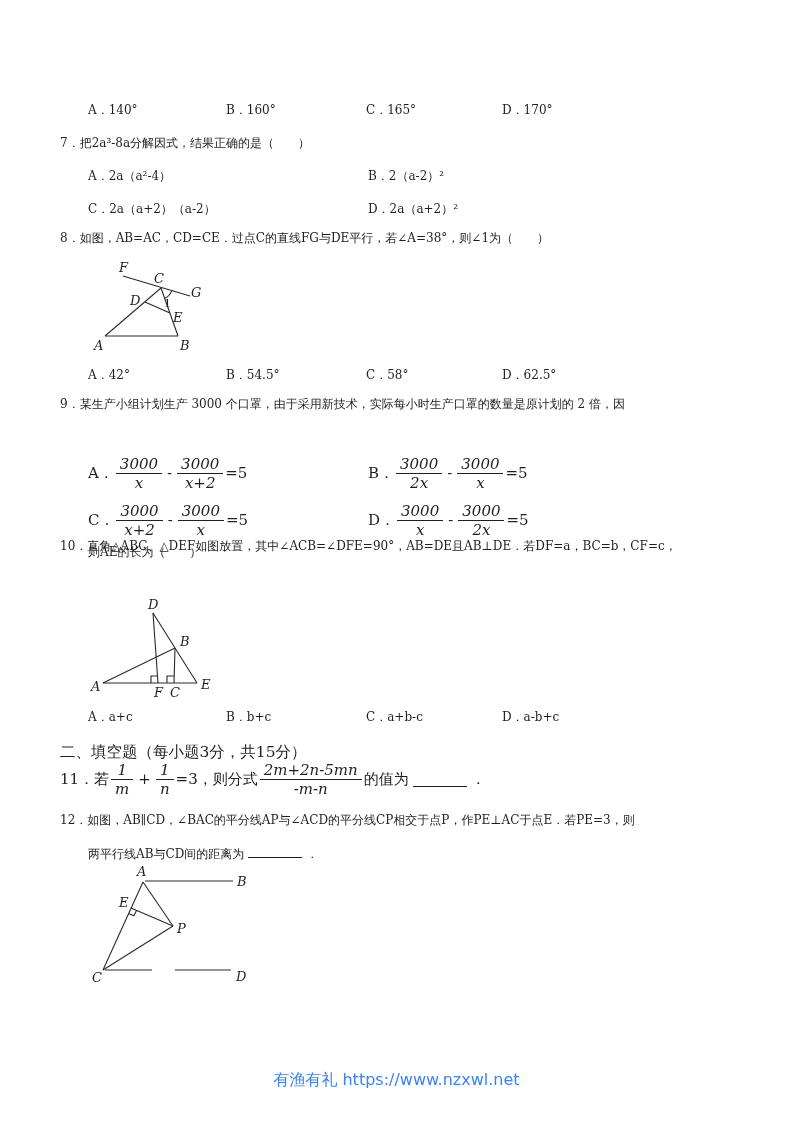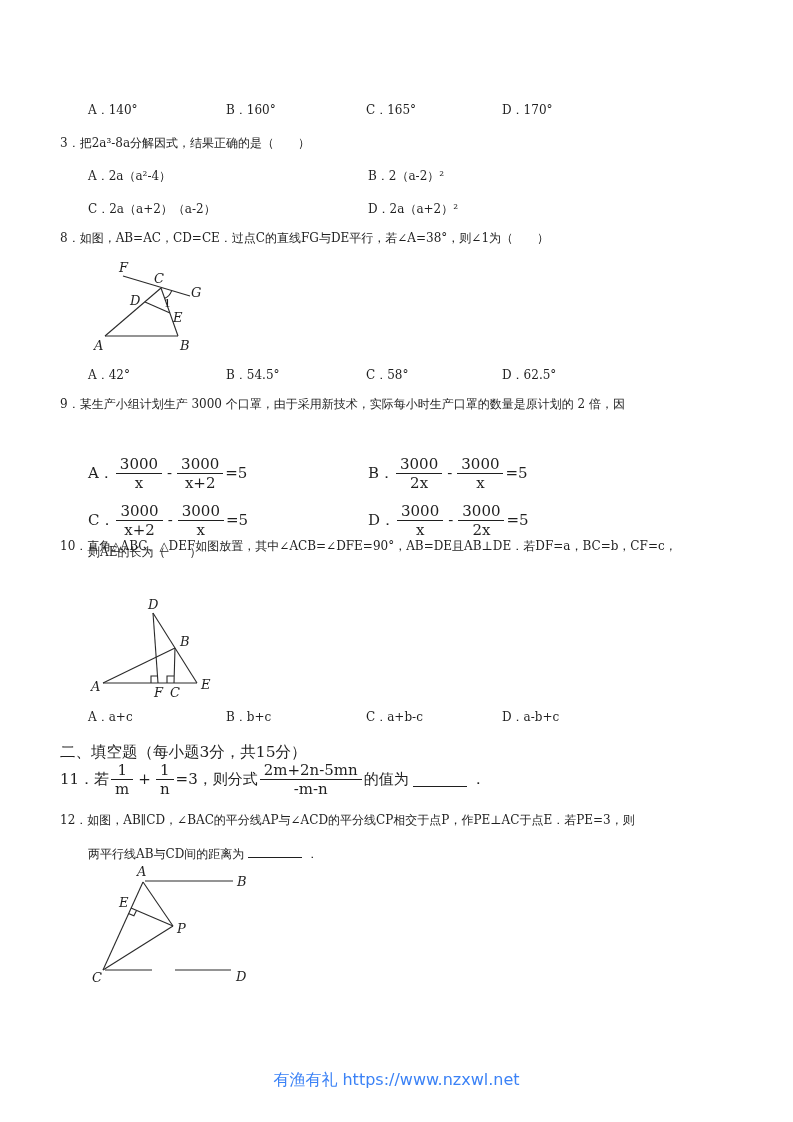--- a/index.html
+++ b/index.html
@@ -8,21 +8,21 @@
     width:793px;height:1122px;
     margin:0 auto;
     background:#ffffff;
     font-family:"DejaVu Serif","Liberation Serif",serif;
     color:#1f1f1f;
     overflow:hidden;
   }
   .t{position:absolute;white-space:nowrap;font-size:12px;line-height:1.35;}
   .bold{font-weight:normal;}
   .eqrow{position:absolute;display:flex;align-items:center;white-space:nowrap;font-size:15px;}
-  .frac{display:inline-block;text-align:center;line-height:1.2;margin:0 2px;}
+  .frac{display:inline-block;text-align:center;line-height:1.2;margin:0 2px;font-style:italic;}
   .frac .num{display:block;border-bottom:1.2px solid #1f1f1f;padding:0 4px;}
   .frac .den{display:block;padding:0 4px;}
   .op{margin:0 3px;}
   .blank{display:inline-block;width:54px;height:1em;border-bottom:1.2px solid #1f1f1f;margin:0 4px;}
   .fig{position:absolute;}
   .fig line,.fig path{stroke:#2a2a2a;stroke-width:1.1;fill:none;}
   .fig text{font-family:"DejaVu Serif","Liberation Serif",serif;font-style:italic;font-size:13px;fill:#1f1f1f;}
   .fig .num-lbl{font-style:normal;font-size:11px;}
   .footer{
     position:absolute;left:0;width:100%;text-align:center;
@@ -33,21 +33,21 @@
 </head>
 <body>
 
 <div class="page">
 
   <span class="t" style="top:102px;left:88px">A．140°</span>
   <span class="t" style="top:102px;left:226px">B．160°</span>
   <span class="t" style="top:102px;left:366px">C．165°</span>
   <span class="t" style="top:102px;left:502px">D．170°</span>
 
-  <span class="t" style="top:135px;left:60px">3．把2a³-8a分解因式，结果正确的是（　　）</span>
+  <span class="t" style="top:135px;left:60px">7．把2a³-8a分解因式，结果正确的是（　　）</span>
   <span class="t" style="top:168px;left:88px">A．2a（a²-4）</span>
   <span class="t" style="top:168px;left:368px">B．2（a-2）²</span>
   <span class="t" style="top:201px;left:88px">C．2a（a+2）（a-2）</span>
   <span class="t" style="top:201px;left:368px">D．2a（a+2）²</span>
 
   <span class="t" style="top:230px;left:60px">8．如图，AB=AC，CD=CE．过点C的直线FG与DE平行，若∠A=38°，则∠1为（　　）</span>
 
   <svg class="fig" style="left:85px;top:256px" width="130" height="100" viewBox="0 0 130 100">
     <line x1="20" y1="80" x2="93" y2="80"></line>
     <line x1="20" y1="80" x2="76" y2="32"></line>

